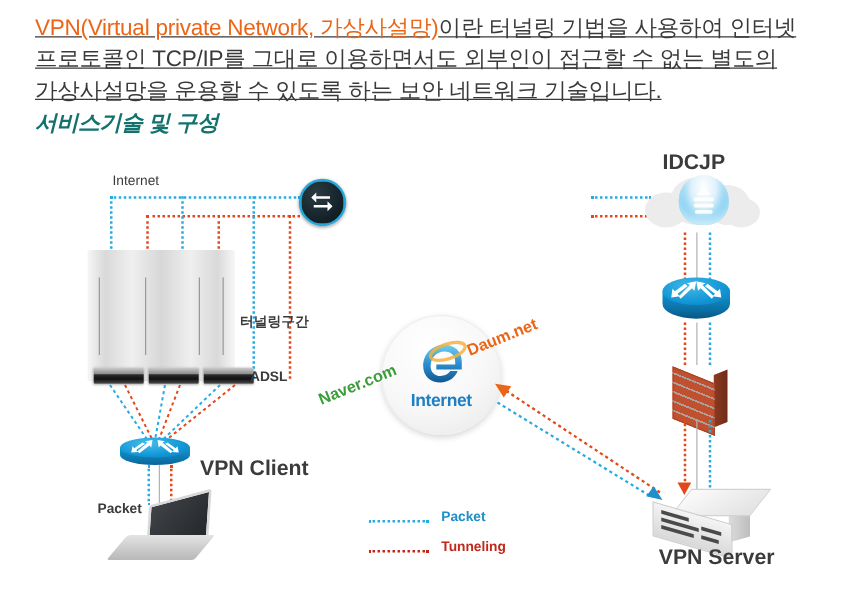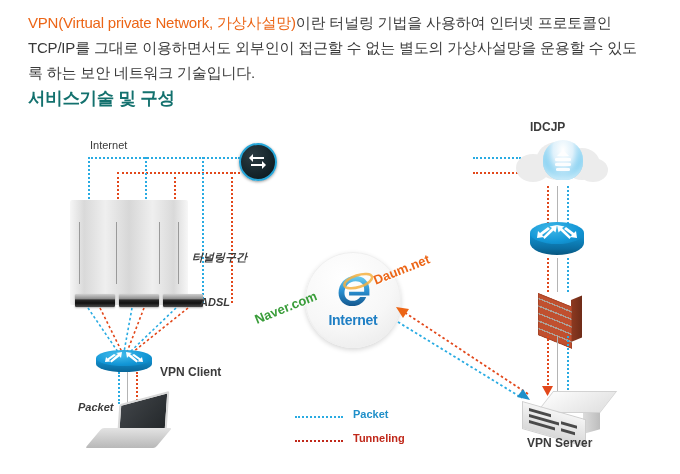--- a/index.html
+++ b/index.html
@@ -2,31 +2,31 @@
 <html><head>
 <meta charset="utf-8">
 <style>
   html,body{margin:0;padding:0;background:#ffffff;}
   body{width:680px;height:474px;position:relative;overflow:hidden;
        font-family:"Liberation Sans","DejaVu Sans",sans-serif;}
   #stage{position:absolute;left:0;top:0;width:680px;height:474px;}
 
   
   #intro{position:absolute;left:28px;top:10px;width:610px;
-         font-size:15px;line-height:25px;color:#3a3a3a;letter-spacing:-0.2px;}
+         font-size:18px;line-height:25px;color:#3a3a3a;letter-spacing:-0.2px;text-decoration:underline;}
   #intro .hl{color:#ec6516;}
 
   
   #heading{position:absolute;left:28px;top:86px;font-size:17.5px;font-weight:bold;
-           color:#13716e;letter-spacing:-0.3px;}
+           color:#13716e;letter-spacing:-0.3px;font-style:italic;}
 
   
   .lbl{position:absolute;font-size:11px;color:#3b3b3b;white-space:nowrap;}
-  .lbl.b{font-weight:bold;font-style:italic;}
-  .lbl.big{font-size:12px;font-weight:bold;}
+  .lbl.b{font-weight:bold;}
+  .lbl.big{font-size:17px;font-weight:bold;}
 
   
   .dl{position:absolute;}
   .dl.h{height:0;border-top:2px dotted #29abe2;}
   .dl.v{width:0;border-left:2px dotted #29abe2;}
   .dl.red.h{border-top-color:#e2481b;}
   .dl.red.v{border-left-color:#e2481b;}
   .dl.grey.v{border-left:1px solid #b4b4b4;}
 
   

